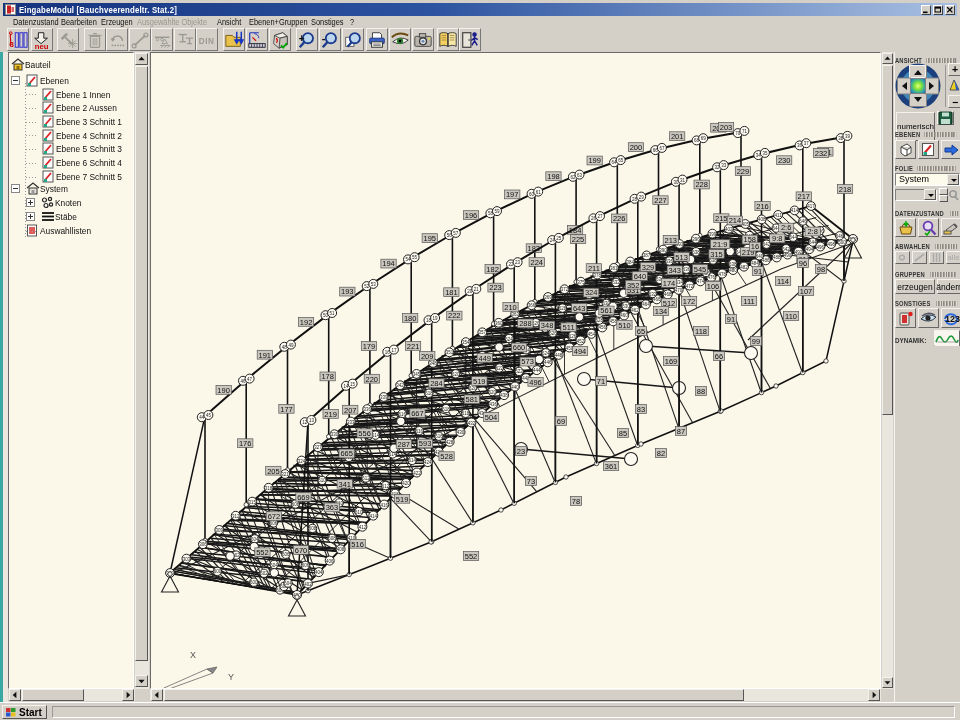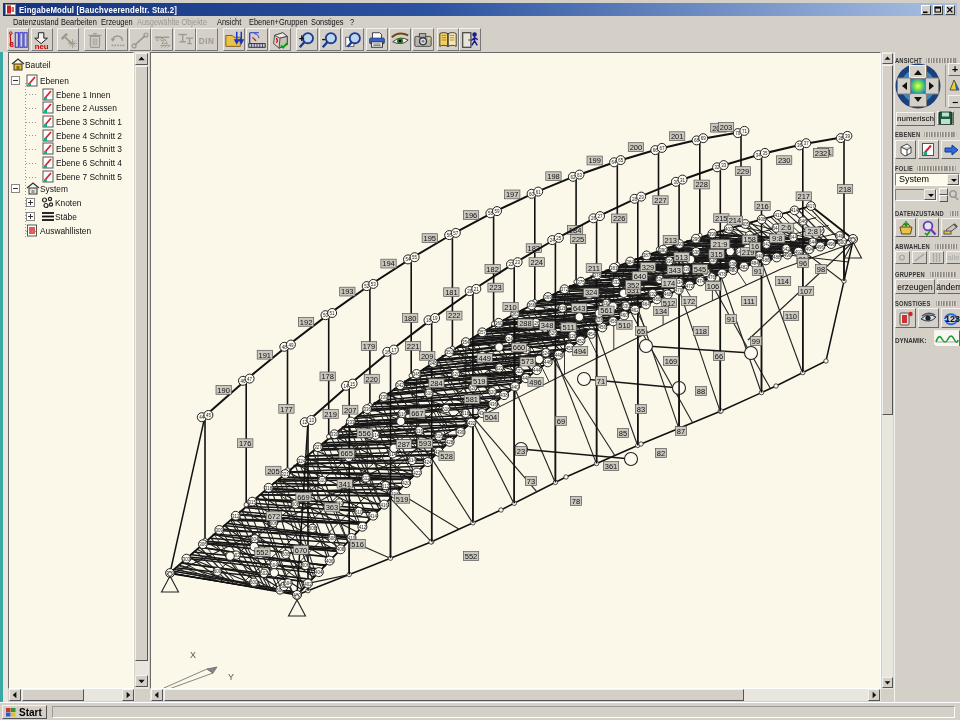--- a/index.html
+++ b/index.html
@@ -1993,21 +1993,21 @@
             <path d="M39 23 l-5-4 v8 z" fill="#111"></path>
           </g>
 </svg></div>
 <div style="position:absolute;left:50px;top:13px;width:1px;height:42px;background:#999"></div>
 <div class="pbtn" style="left:53px;top:11px;width:14px;height:13px;font-weight:bold;font-size:10.5px;line-height:11px">+</div>
 <div style="position:absolute;left:53px;top:26px;width:14px;height:15px"><svg width="13" height="14" viewBox="0 0 13 14">
           <path d="M2 12 L6 2 L11 12 z" fill="#f0d020" stroke="#555"></path>
           <path d="M6.5 2 L11 12 L8 12 z" fill="#2a5ac0"></path>
         </svg></div>
 <div class="pbtn" style="left:53px;top:43px;width:14px;height:13px;font-weight:bold;font-size:10.5px;line-height:10px">−</div>
-<div class="pbtn" style="left:1px;top:60px;width:39px;height:14px;font-size:8px;line-height:12px">numerisch</div>
+<div class="pbtn" style="left:1px;top:60px;width:39px;height:29px;font-size:8px;line-height:12px">numerisch</div>
 <div class="pbtn" style="left:42px;top:59px;width:17px;height:14px">
         <svg width="15" height="14" viewBox="0 0 15 14">
           <rect x="1" y="1" width="13" height="12" rx="1" fill="#1d5c3c" stroke="#0a2a1a"></rect>
           <rect x="4" y="1.5" width="7" height="4" fill="#bfded0"></rect>
           <rect x="3" y="8" width="9" height="5" fill="#bfded0"></rect>
         </svg>
       </div>
 <div class="sec" style="top:79px">
         <span>EBENEN</span>
         <span class="band"></span>

